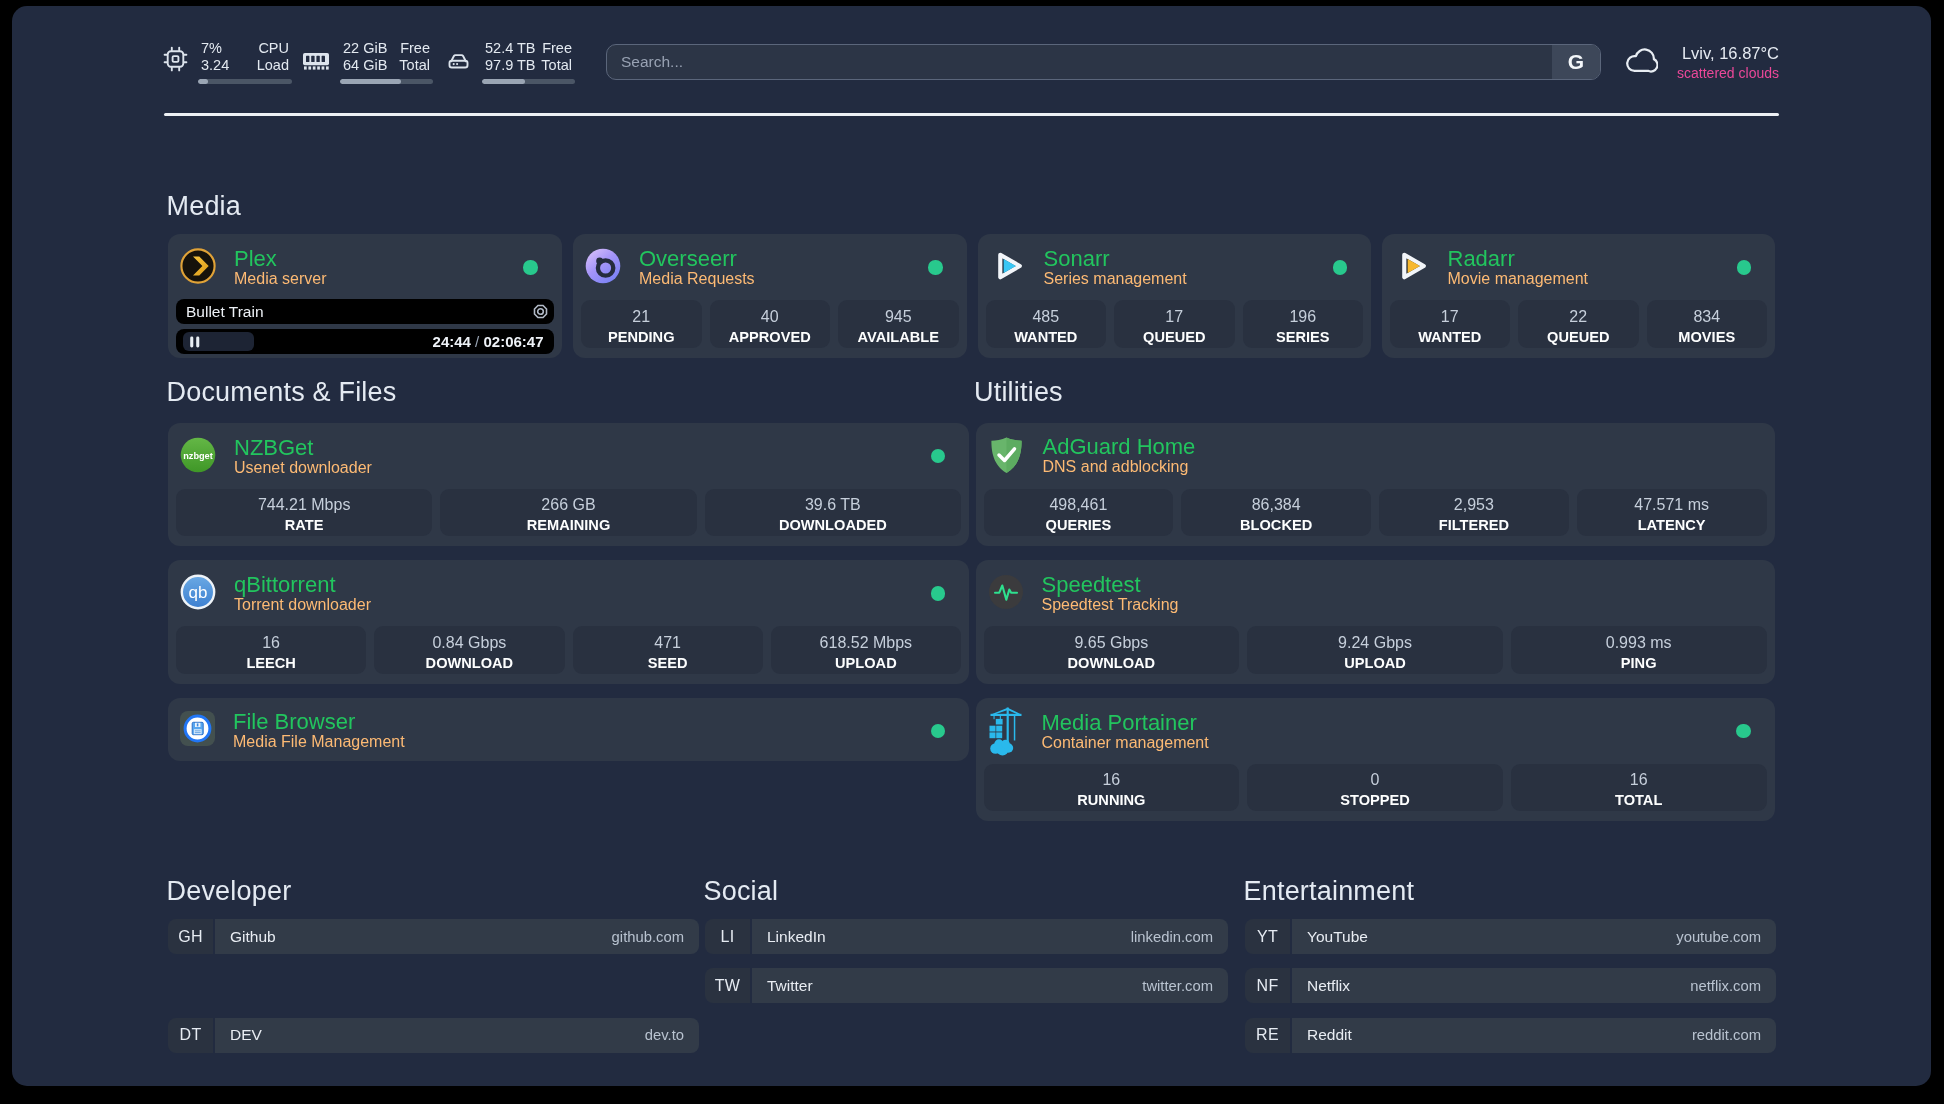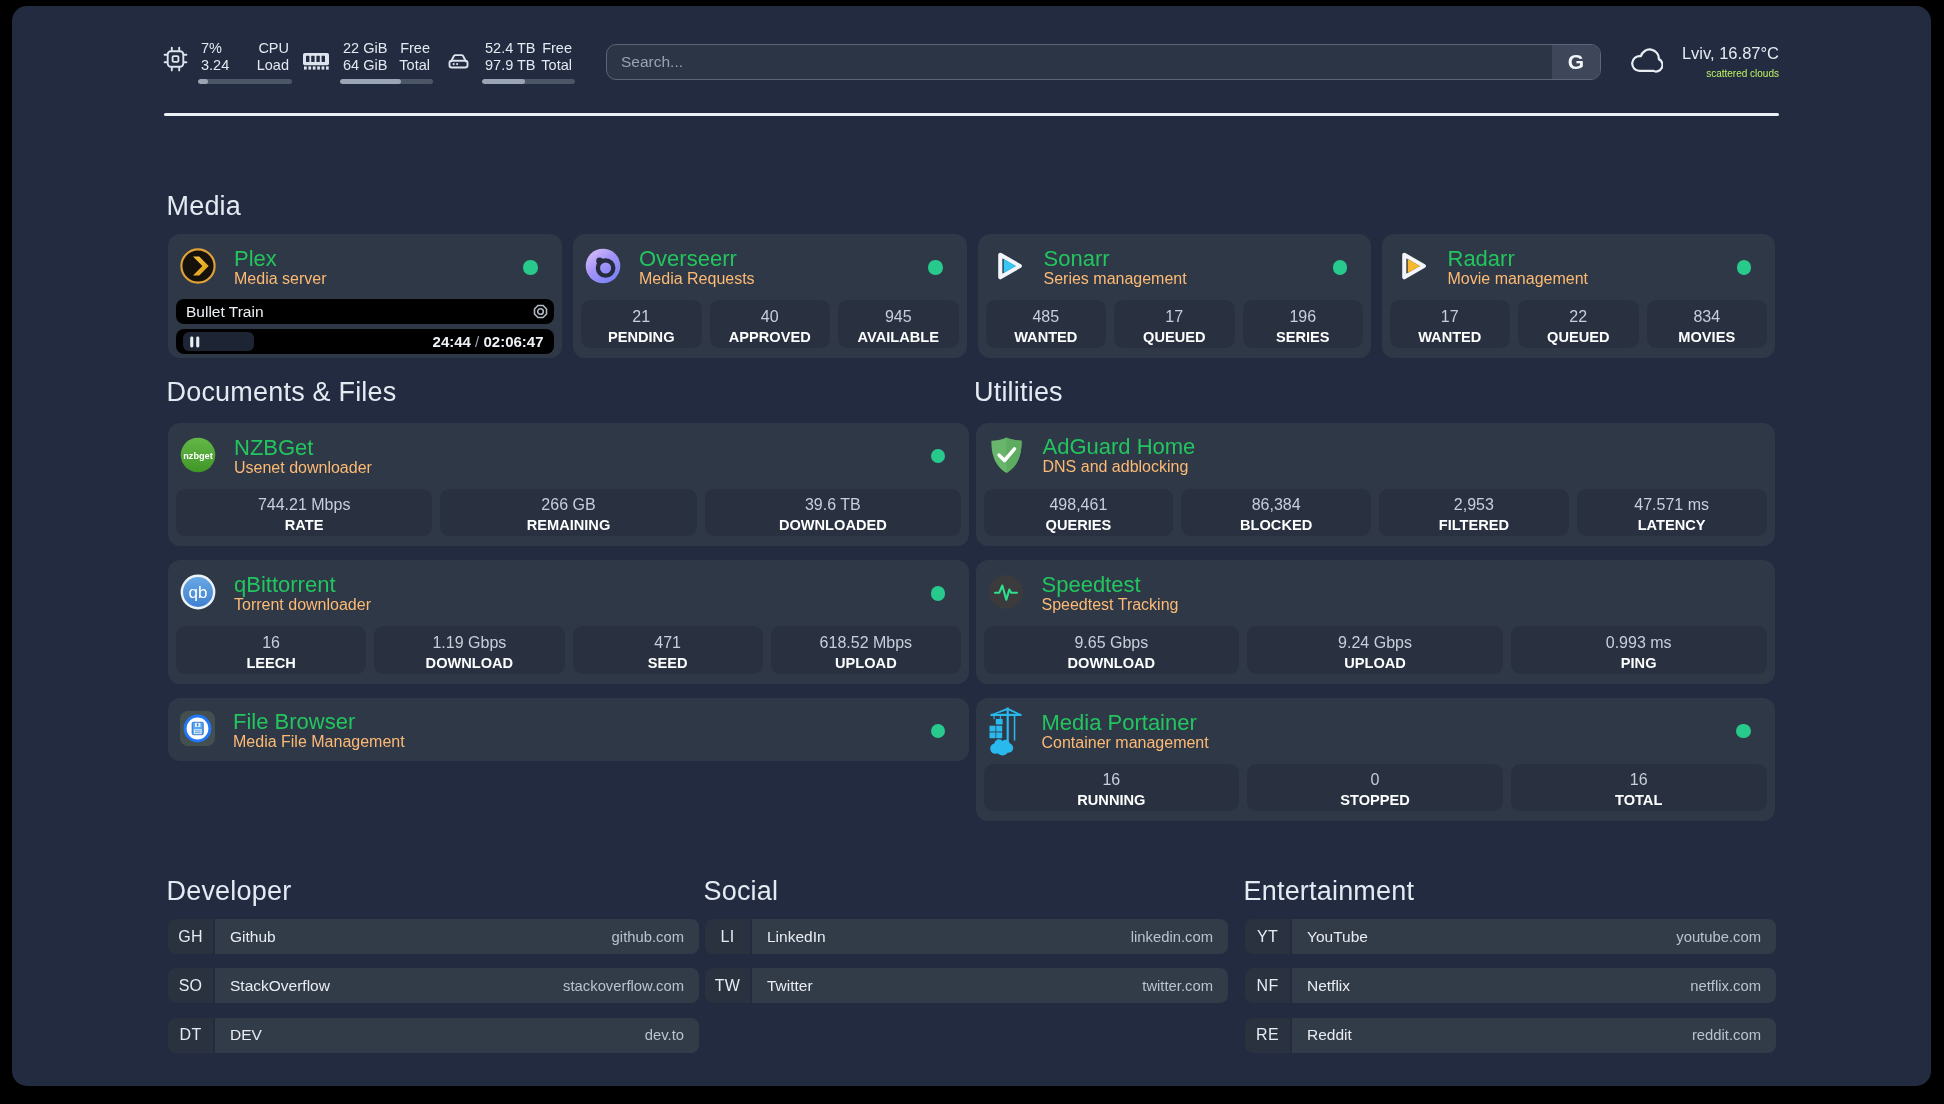--- a/index.html
+++ b/index.html
@@ -14,21 +14,21 @@
   .rbar { margin-top:4px; height:5px; border-radius:3px; background:#4b5666; position:relative; overflow:hidden; }
   .rfill { position:absolute; left:0; top:0; bottom:0; background:#9aa5b4; border-radius:3px; }
   #search { position:absolute; left:594px; top:38px; width:995px; height:36px;
     background:#2c3546; border:1.5px solid #5b667b; border-radius:10px; display:flex; align-items:center; }
   #search .ph { color:#98a2b3; font-size:15.5px; padding-left:14px; flex:1; }
   #search .g { width:48px; align-self:stretch; background:#3d4759; border-radius:0 8.5px 8.5px 0;
      color:#f4f7fa; font-size:21px; font-weight:600; display:flex; align-items:center; justify-content:center; }
   #weather { position:absolute; right:152px; top:38px; display:flex; align-items:flex-start; }
   #weather .wt { text-align:right; margin-left:19px; }
   #weather .wt .l1 { color:#e6ebf2; font-size:16.5px; line-height:19.5px; }
-  #weather .wt .l2 { color:#bef264; font-size:10px; line-height:19.5px; }
+  #weather .wt .l2 { color:#ec4899; font-size:14px; line-height:19.5px; }
   #hr { position:absolute; left:152px; right:152px; top:107px; height:3px; background:#edf0f4; border-radius:2px; }
   
   .shead { position:absolute; color:#e4eaf2; font-size:27px; line-height:32px; font-weight:400; letter-spacing:0.2px; }
   .card { position:absolute; background:#2f3847; border-radius:12px; }
   .chead { position:absolute; left:12px; top:14px; display:flex; }
   .ctxt { margin-left:18px; }
   .ctxt .t { color:#22c55e; font-size:22px; line-height:22px; font-weight:400; }
   .ctxt .s { color:#fdba74; font-size:16px; line-height:18px; }
   .dot { position:absolute; width:14.5px; height:14.5px; border-radius:50%; background:#28c98d; right:24px; top:26px; }
   .stats { position:absolute; left:8px; right:8px; top:66px; height:47.5px; display:flex; gap:8px; }
@@ -325,21 +325,21 @@
           <div class="s">Torrent downloader</div>
         </div>
     </div>
     <div class="dot"></div>
     <div class="stats">
       <div class="sb">
           <div class="n">16</div>
           <div class="l">LEECH</div>
         </div>
       <div class="sb">
-          <div class="n">1.19 Gbps</div>
+          <div class="n">0.84 Gbps</div>
           <div class="l">DOWNLOAD</div>
         </div>
       <div class="sb">
           <div class="n">471</div>
           <div class="l">SEED</div>
         </div>
       <div class="sb">
           <div class="n">618.52 Mbps</div>
           <div class="l">UPLOAD</div>
         </div>
@@ -475,27 +475,20 @@
   <div class="shead" style="left:691.5px; top:869px;">Social</div>
   <div class="shead" style="left:1231.5px; top:869px;">Entertainment</div>
   <div class="bk" style="left:156px; top:913px; width:531px; height:134px;">
     <div class="brow" style="top:0;">
         <div class="babbr">GH</div>
       <div class="bbar">
           <span class="nm">Github</span>
           <span class="ur">github.com</span>
         </div>
       </div>
-    <div class="brow" style="top:49.4px;">
-        <div class="babbr">SO</div>
-      <div class="bbar">
-          <span class="nm">StackOverflow</span>
-          <span class="ur">stackoverflow.com</span>
-        </div>
-      </div>
     <div class="brow" style="top:98.8px;">
         <div class="babbr">DT</div>
       <div class="bbar">
           <span class="nm">DEV</span>
           <span class="ur">dev.to</span>
         </div>
       </div>
   </div>
   <div class="bk" style="left:693px; top:913px; width:523px; height:134px;">
     <div class="brow" style="top:0;">

